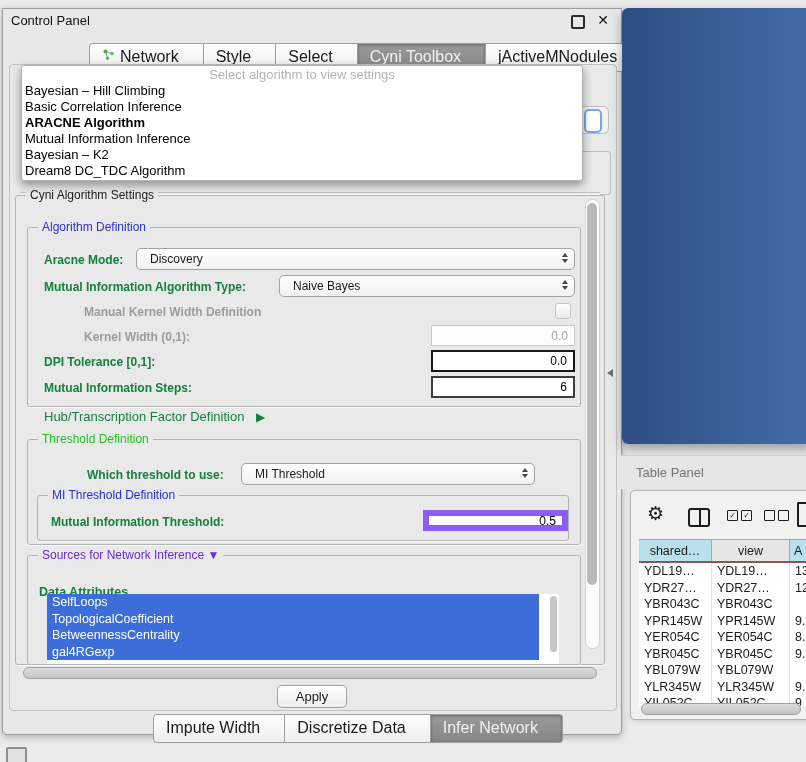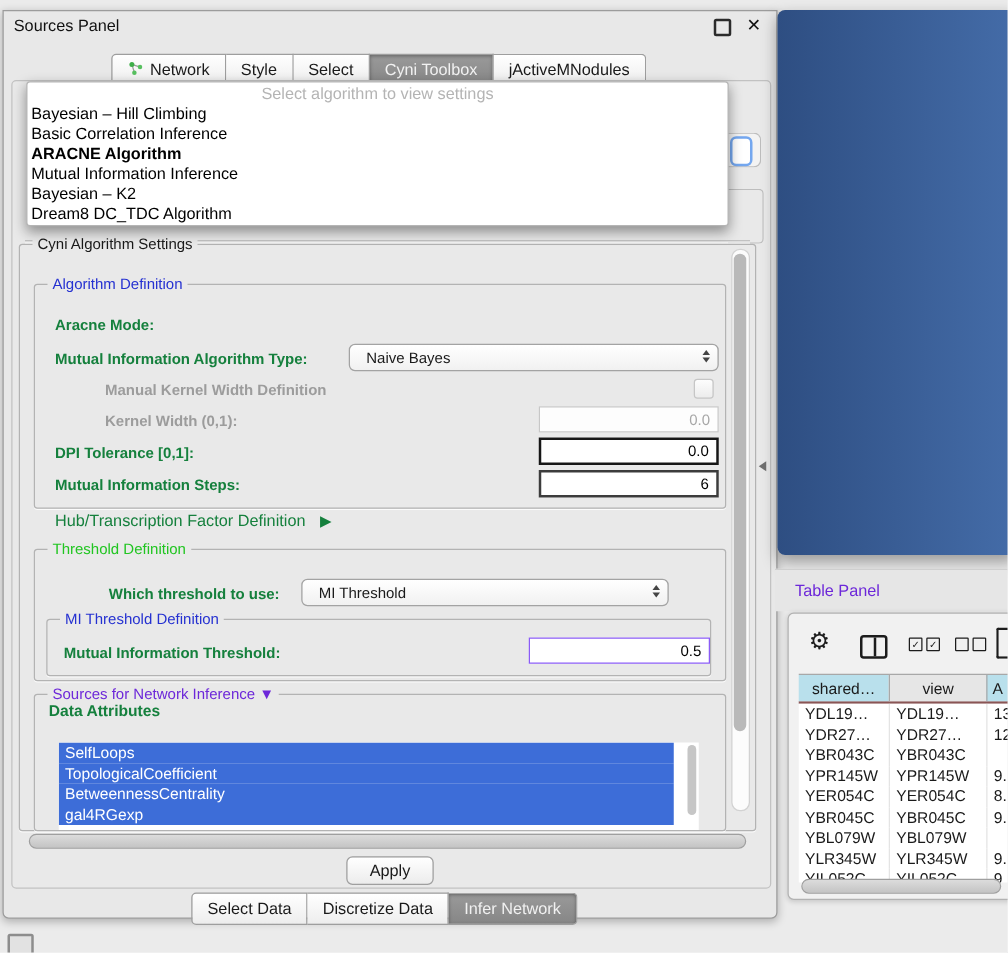--- a/index.html
+++ b/index.html
@@ -7,21 +7,21 @@
         font-family:"Liberation Sans","DejaVu Sans",sans-serif;color:#1a1a1a;}
   
   #cp{position:absolute;left:2px;top:8px;width:618px;height:725px;background:#e8e8e8;
       border:1px solid #9c9c9c;border-radius:0 0 5px 5px;box-shadow:0 2px 7px rgba(0,0,0,.25);}
   #cp .titlebar{position:absolute;left:0;top:0;right:0;height:24px;}
   #cp .wtitle{position:absolute;left:8px;top:4px;font-size:13px;color:#111;}
   .floatbtn{position:absolute;right:36px;top:6px;width:10px;height:10px;border:2px solid #2b2b2b;border-radius:2px;cursor:pointer;}
   .closebtn{position:absolute;right:12px;top:3px;font-size:14px;font-weight:bold;color:#111;cursor:pointer;}
   
   .segrow{position:absolute;display:flex;}
-  .seg{padding:4px 12px 5px 12px;font-size:13px;color:#1a1a1a;background:linear-gradient(#ffffff,#ededed);
+  .seg{padding:4px 24px 5px 12px;font-size:16px;color:#1a1a1a;background:linear-gradient(#ffffff,#ededed);
        border:1px solid #9e9e9e;border-left:none;display:flex;align-items:flex-start;gap:5px;cursor:pointer;white-space:nowrap;}
   .seg:first-child{border-left:1px solid #9e9e9e;border-radius:4px 0 0 4px;}
   .seg:last-child{border-radius:0 4px 4px 0;}
   .seg.sel{background:linear-gradient(#9a9a9a,#868686);color:#f1f1f1;box-shadow:inset 0 1px 3px rgba(0,0,0,.35);}
   #toptabs{left:86px;top:34px;}
   #bottabs{left:150px;top:705px;}
   
   #content{position:absolute;left:6px;top:55px;width:606px;height:645px;background:#e9e9e9;
            border:1px solid #c2c2c2;border-radius:4px;}
   
@@ -42,21 +42,21 @@
   .combo .ud{position:absolute;right:6px;top:4px;display:flex;flex-direction:column;gap:2px;}
   .combo .ud i{width:0;height:0;border-left:3.5px solid transparent;border-right:3.5px solid transparent;display:block;}
   .combo .ud i.up{border-bottom:4px solid #444;}
   .combo .ud i.dn{border-top:4px solid #444;}
   
   .field{position:absolute;background:#fff;font-size:12px;display:flex;align-items:center;
          justify-content:flex-end;padding:0 6px;box-sizing:border-box;}
   .f-dis{border:1px solid #c7c7c7;color:#a7a7a7;background:#fdfdfd;}
   .f-strong{border:2px solid #161616;color:#000;}
   .f-med{border:2px solid #3c3c3c;color:#000;}
-  .f-thin{border:1px solid #8b5cf6;color:#000;text-align:center;}
+  .f-thin{border:6px solid #8b5cf6;color:#000;text-align:center;}
   .checkbox{position:absolute;width:14px;height:14px;border:1px solid #c6c6c6;border-radius:3px;
             background:linear-gradient(#fdfdfd,#ececec);cursor:pointer;}
   
   .vtrack{position:absolute;background:#fcfcfc;border:1px solid #d2d2d2;border-radius:7px;}
   .vthumb{position:absolute;background:#b9b9b9;border-radius:6px;cursor:pointer;}
   .hthumb{position:absolute;background:linear-gradient(#dcdcdc,#c4c4c4);border:1px solid #9f9f9f;border-radius:6px;cursor:pointer;}
   
   #attr-list{position:absolute;left:44px;top:585px;width:512px;height:70px;background:#fff;overflow:hidden;}
   .attr-item{height:16.5px;line-height:16.5px;font-size:12.5px;color:#fff;background:var(--sel-blue);
              padding-left:5px;width:492px;box-sizing:border-box;cursor:pointer;white-space:nowrap;}
@@ -72,21 +72,21 @@
                border-right:6px solid #6f6f6f;border-top:4px solid transparent;border-bottom:4px solid transparent;cursor:pointer;}
   
   #dockbtn{position:absolute;left:6px;top:747px;width:17px;height:15px;border:2px solid #8d8d8d;
            border-radius:2px;background:#e2e2e2;cursor:pointer;}
   
   #netframe{position:absolute;left:622px;top:8px;width:190px;height:436px;
             background:linear-gradient(90deg,#2e4e82,#446ca8);border-radius:6px 0 0 6px;
             box-shadow:0 5px 12px rgba(0,0,0,.35);}
   
   #tp-strip{position:absolute;left:620px;top:455px;width:186px;height:33px;background:#e6e6e6;border-top:1px solid #cfcfcf;}
-  #tp-title{position:absolute;left:16px;top:9px;font-size:13px;color:#6d28d9;}
+  #tp-title{position:absolute;left:16px;top:9px;font-size:13px;color:#737373;}
   #tpanel{position:absolute;left:630px;top:490px;width:184px;height:228px;background:#f1f1f1;
           border:1px solid #b2b2b2;border-radius:5px 0 0 5px;box-shadow:0 1px 4px rgba(0,0,0,.15);}
   .ticon{position:absolute;cursor:pointer;color:#1c1c1c;}
   #gear{left:16px;top:13px;font-size:19px;line-height:19px;}
   #colicon{left:57px;top:17px;width:18px;height:15px;border:2px solid #1c1c1c;border-radius:3px;}
   #colicon i{position:absolute;left:50%;top:0;bottom:0;width:2px;background:#1c1c1c;}
   .cbico{position:absolute;width:9px;height:9px;border:1.5px solid #1c1c1c;border-radius:1px;font-size:8px;
          line-height:9px;text-align:center;font-weight:bold;color:#1c1c1c;}
   #fileicon{left:166px;top:11px;width:16px;height:21px;border:2px solid #1c1c1c;border-right:none;border-radius:2px 0 0 2px;}
   
@@ -100,21 +100,21 @@
   .td{box-sizing:border-box;padding-left:5px;border-left:1px solid #e4e4e4;overflow:hidden;white-space:nowrap;}
   #t-hsb{position:absolute;left:10px;top:212px;width:162px;height:11px;}
 </style>
 </head>
 <body>
 
 <div id="page">
 
   <div id="cp">
     <div class="titlebar">
-      <span class="wtitle">Sources Panel</span>
+      <span class="wtitle">Control Panel</span>
       <span class="floatbtn"></span>
       <span class="closebtn">✕</span>
     </div>
 
     <div class="segrow" id="toptabs">
       <div class="seg">
         <svg width="13" height="13" viewBox="0 0 13 13">
           <line x1="3.5" y1="3.5" x2="9.5" y2="5.5" stroke="#9b9b9b" stroke-width="1"></line>
           <line x1="3.5" y1="3.5" x2="5.5" y2="10" stroke="#9b9b9b" stroke-width="1"></line>
           <circle cx="3.5" cy="3.5" r="2" fill="#3fae49"></circle>
@@ -163,20 +163,27 @@
     </div>
 
     <div class="vtrack" style="left:582px;top:190px;width:13px;height:448px;">
       <div class="vthumb" style="left:1px;top:3px;width:10px;height:382px;"></div>
     </div>
 
     <div class="gbox" style="left:24px;top:218px;width:552px;height:178px;">
       <span class="gtitle" style="color:var(--title-blue);">Algorithm Definition</span>
     </div>
     <span class="lbl" style="left:41px;top:244px;">Aracne Mode:</span>
+    <div class="combo" style="left:133px;top:239px;width:439px;">
+      <span>Discovery</span>
+      <span class="ud">
+          <i class="up"></i>
+          <i class="dn"></i>
+        </span>
+    </div>
     <span class="lbl" style="left:41px;top:271px;">Mutual Information Algorithm Type:</span>
     <div class="combo" style="left:276px;top:266px;width:296px;">
       <span>Naive Bayes</span>
       <span class="ud">
           <i class="up"></i>
           <i class="dn"></i>
         </span>
     </div>
     <span class="lbl dis" style="left:41px;top:296px;">Manual Kernel Width Definition</span>
     <div class="checkbox" style="left:552px;top:294px;"></div>
@@ -213,38 +220,38 @@
       <span class="gtitle" style="color:var(--title-blue);">MI Threshold Definition</span>
     </div>
     <span class="lbl" style="left:48px;top:506px;">Mutual Information Threshold:</span>
     <div class="field f-thin" style="left:420px;top:501px;width:145px;height:21px;">
       <span>0.5</span>
     </div>
 
     <div class="gbox" style="left:24px;top:546px;width:552px;height:108px;">
       <span class="gtitle" style="color:#6d28d9;"><span>Sources for Network Inference</span> <span>▼</span></span>
     </div>
-    <span class="lbl" style="left:36px;top:553px;font-size:12.5px;">Data Attributes</span>
+    <span class="lbl" style="left:36px;top:576px;font-size:12.5px;">Data Attributes</span>
     <div id="attr-list">
         <div class="attr-item">SelfLoops</div>
         <div class="attr-item">TopologicalCoefficient</div>
         <div class="attr-item">BetweennessCentrality</div>
         <div class="attr-item">gal4RGexp</div>
       </div>
     <div id="attr-sb"></div>
 
     <div class="hthumb" style="left:20px;top:658px;width:572px;height:10px;"></div>
 
     <div id="apply">
         <span>Apply</span>
       </div>
 
     <div class="segrow" id="bottabs">
       <div class="seg">
-          <span>Select Data</span>
+          <span>Impute Width</span>
         </div>
       <div class="seg">
           <span>Discretize Data</span>
         </div>
       <div class="seg sel">
           <span>Infer Network</span>
         </div>
     </div>
   </div>
 

